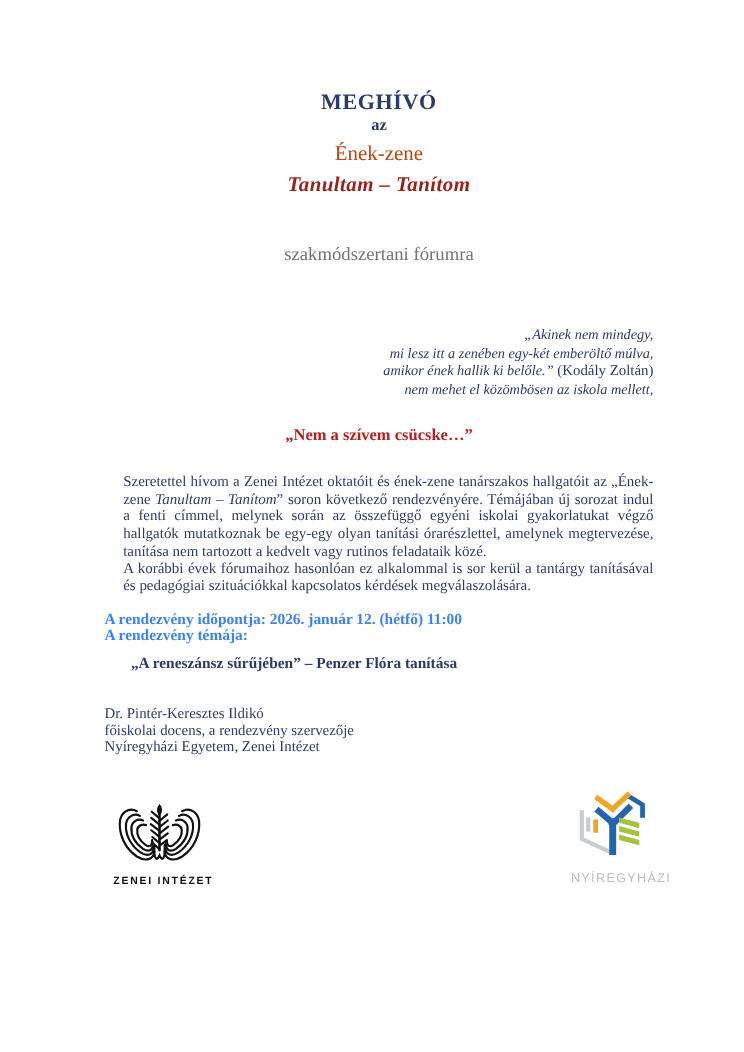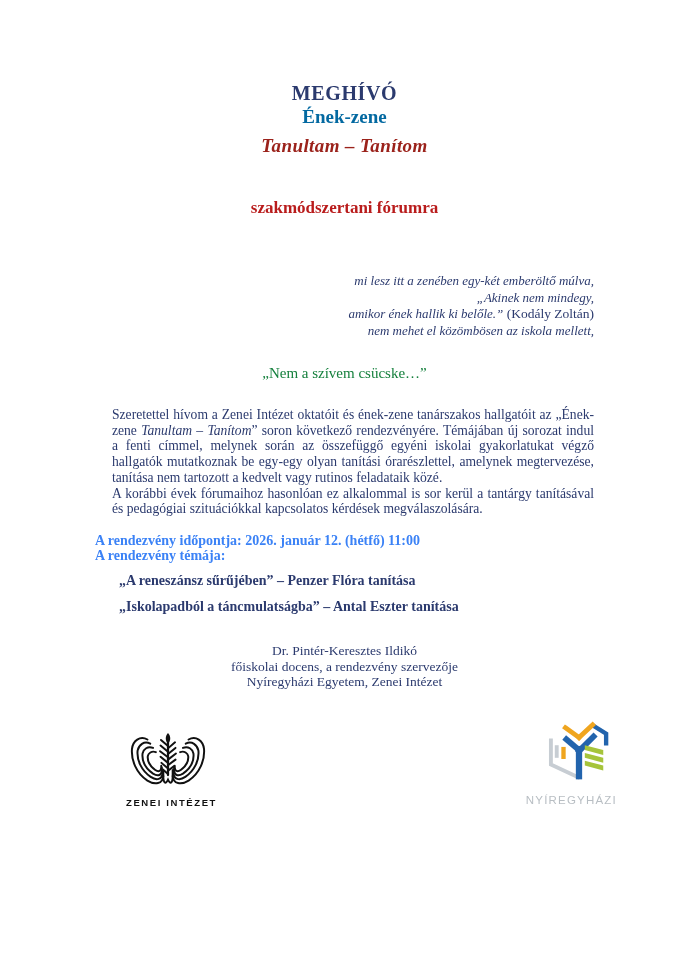--- a/index.html
+++ b/index.html
@@ -9,80 +9,80 @@
     background:#ffffff;
     font-family:"Liberation Serif","DejaVu Serif",serif;
     color:#2b3a6e;
     overflow:hidden;
     box-sizing:border-box;
     padding:0 82px 0 95px;
   }
   .title-block{padding-top:83px;text-align:center;}
   .t1{font-size:20px;font-weight:bold;line-height:20px;letter-spacing:0.6px;margin-bottom:4px;color:#2b3a6e;}
   .t2{font-size:15px;font-weight:bold;line-height:15px;margin-bottom:8px;color:#2b3a6e;}
-  .t3{font-size:19px;font-weight:bold;line-height:19px;margin-bottom:10px;color:#0369a1;}
+  .t3{font-size:19px;font-weight:normal;line-height:19px;margin-bottom:10px;color:#c2410c;}
   .t4{font-size:19px;font-weight:bold;font-style:italic;line-height:19px;margin-bottom:10px;color:#9b221b;letter-spacing:0.4px;}
-  .t5{font-size:17px;font-weight:bold;line-height:17px;color:#b91c1c;margin-top:44px;}
+  .t5{font-size:17px;font-weight:normal;line-height:17px;color:#737373;margin-top:44px;}
   .quote{margin-top:57px;text-align:right;font-style:italic;font-size:13px;line-height:16.5px;color:#2b3a6e;}
   .quote .attribution{font-style:normal;font-size:13.5px;}
-  .motto{margin-top:27px;text-align:center;font-size:15px;font-weight:normal;line-height:15px;color:#15803d;}
+  .motto{margin-top:27px;text-align:center;font-size:15px;font-weight:bold;line-height:15px;color:#b91c1c;}
   .body-text{margin-top:26px;font-size:13.6px;line-height:15.7px;text-align:justify;color:#2b3a6e;margin-left:17px;}
   .body-text p{margin:0;}
   .body-text .it{font-style:italic;}
   .bold-line{font-size:14px;font-weight:bold;line-height:15px;margin:0;color:#3b82f6;}
   .time-line{margin-top:16px;}
   .topic-label{margin-top:0;}
   .topics{padding-left:24px;}
   .topics div{font-size:14px;font-weight:bold;line-height:15.7px;margin-top:10px;}
   .location-line{margin-top:16px;}
-  .signature{margin-top:29px;text-align:center;font-size:13.5px;line-height:15.3px;color:#2b3a6e;}
+  .signature{margin-top:29px;font-size:13.5px;line-height:15.3px;color:#2b3a6e;}
   .logos-row{position:relative;margin-top:31px;height:115px;}
-  .logo-left{position:absolute;left:31px;top:12px;width:84px;text-align:center;}
+  .logo-left{position:absolute;left:8px;top:12px;width:84px;text-align:center;}
   .logo-left .label{
     margin-top:3px;font-family:"Liberation Sans","DejaVu Sans",sans-serif;
     font-size:9.5px;font-weight:bold;letter-spacing:1.6px;color:#111111;white-space:nowrap;
   }
-  .logo-right{position:absolute;left:412px;top:1px;width:110px;text-align:right;}
+  .logo-right{position:absolute;left:424px;top:1px;width:110px;text-align:left;}
   .logo-right .label{
     margin-top:5px;font-family:"Liberation Sans","DejaVu Sans",sans-serif;
     font-size:11.5px;letter-spacing:1.2px;line-height:17px;color:#b8bec3;
   }
 </style>
 </head>
 <body>
 
 <div class="page">
 
   <div class="title-block">
     <div class="t1">MEGHÍVÓ</div>
+    <div class="t2">az</div>
     <div class="t3">Ének-zene</div>
     <div class="t4">Tanultam – Tanítom</div>
     <div class="t5">szakmódszertani fórumra</div>
   </div>
 
   <div class="quote">
+    <div>„Akinek nem mindegy,</div>
     <div>mi lesz itt a zenében egy-két emberöltő múlva,</div>
-    <div>„Akinek nem mindegy,</div>
     <div><span>amikor ének hallik ki belőle.”</span><span class="attribution"> (Kodály Zoltán)</span></div>
     <div>nem mehet el közömbösen az iskola mellett,</div>
   </div>
 
   <div class="motto">„Nem a szívem csücske…”</div>
 
   <div class="body-text">
     <p><span>Szeretettel hívom a Zenei Intézet oktatóit és ének-zene tanárszakos hallgatóit az „Ének-zene </span><span class="it">Tanultam – Tanítom</span><span>” soron következő rendezvényére. Témájában új sorozat indul a fenti címmel, melynek során az összefüggő egyéni iskolai gyakorlatukat végző hallgatók mutatkoznak be egy-egy olyan tanítási órarészlettel, amelynek megtervezése, tanítása nem tartozott a kedvelt vagy rutinos feladataik közé.</span></p>
     <p>A korábbi évek fórumaihoz hasonlóan ez alkalommal is sor kerül a tantárgy tanításával és pedagógiai szituációkkal kapcsolatos kérdések megválaszolására.</p>
   </div>
 
   <p class="bold-line time-line">A rendezvény időpontja: 2026. január 12. (hétfő) 11:00</p>
 
   <p class="bold-line topic-label">A rendezvény témája:</p>
   <div class="topics">
     <div>„A reneszánsz sűrűjében” – Penzer Flóra tanítása</div>
-    <div>„Iskolapadból a táncmulatságba” – Antal Eszter tanítása</div>
   </div>
 
 
   <div class="signature">
     <div>Dr. Pintér-Keresztes Ildikó</div>
     <div>főiskolai docens, a rendezvény szervezője</div>
     <div>Nyíregyházi Egyetem, Zenei Intézet</div>
   </div>
 
   <div class="logos-row">

